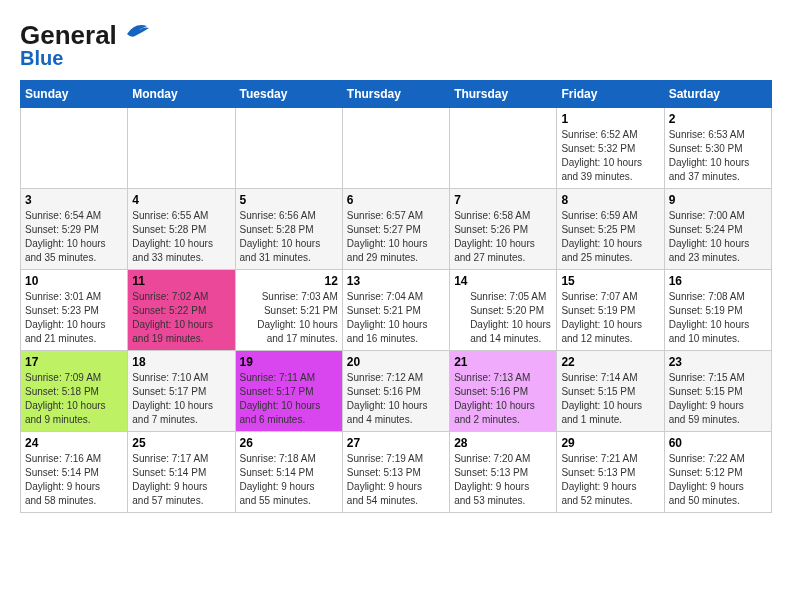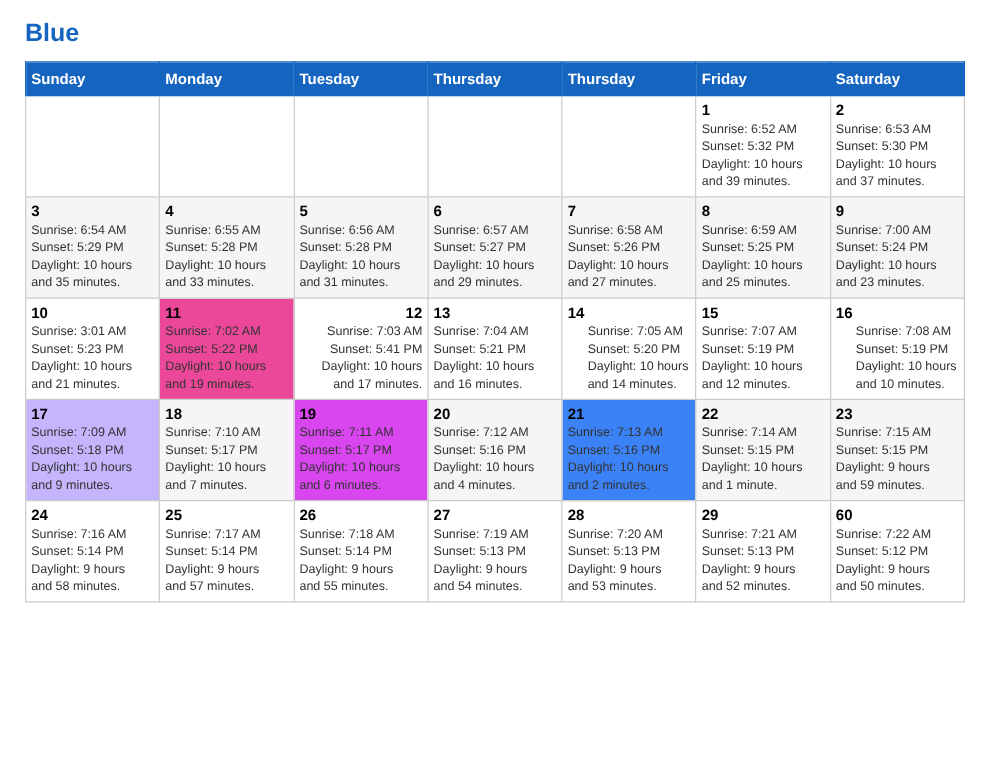--- a/index.html
+++ b/index.html
@@ -73,20 +73,26 @@
       display: flex;
       align-items: center;
     }
   </style>
 </head>
 <body>
 
 <div class="header-section">
   <div class="logo-wrapper">
     <div>
+      <div style="display:flex; align-items:center;">
+        <span style="font-size:26px; font-weight:bold; color:#1a1a1a;">General</span>
+        <svg width="32" height="22" viewBox="0 0 32 22" style="margin-left:2px; margin-top:-10px;">
+          <path d="M8 14 Q16 2 28 6 Q22 8 18 12 Q24 6 30 8 Q24 12 16 16 Q12 18 8 14Z" fill="#1565c0"></path>
+        </svg>
+      </div>
       <div style="font-size:20px; font-weight:bold; color:#1565c0; margin-top:-4px;">Blue</div>
     </div>
   </div>
   <div class="title-section">
     <div class="month-title"></div>
     <div class="subtitle"></div>
   </div>
 </div>
 
 <table class="calendar">
@@ -185,21 +191,21 @@
         <td style="background: #ec4899;">
           <div class="day-number">11</div>
           <div class="day-info" style="white-space: pre-line;">Sunrise: 7:02 AM
 Sunset: 5:22 PM
 Daylight: 10 hours
 and 19 minutes.</div>
         </td>
         <td style="background: rgb(255, 255, 255); text-align: right;">
           <div class="day-number">12</div>
           <div class="day-info" style="white-space: pre-line;">Sunrise: 7:03 AM
-Sunset: 5:41 PM
+Sunset: 5:21 PM
 Daylight: 10 hours
 and 17 minutes.</div>
         </td>
         <td style="background: rgb(255, 255, 255);">
           <div class="day-number">13</div>
           <div class="day-info" style="white-space: pre-line;">Sunrise: 7:04 AM
 Sunset: 5:21 PM
 Daylight: 10 hours
 and 16 minutes.</div>
         </td>
@@ -212,28 +218,28 @@
         </td>
         <td style="background: rgb(255, 255, 255);">
           <div class="day-number">15</div>
           <div class="day-info" style="white-space: pre-line;">Sunrise: 7:07 AM
 Sunset: 5:19 PM
 Daylight: 10 hours
 and 12 minutes.</div>
         </td>
         <td style="background: rgb(255, 255, 255);">
           <div class="day-number">16</div>
-          <div class="day-info" style="white-space: pre-line; margin-left: 16px;">Sunrise: 7:08 AM
+          <div class="day-info" style="white-space: pre-line;">Sunrise: 7:08 AM
 Sunset: 5:19 PM
 Daylight: 10 hours
 and 10 minutes.</div>
         </td>
       </tr>
       <tr>
-        <td style="background: #c4b5fd;">
+        <td style="background: #bef264;">
           <div class="day-number">17</div>
           <div class="day-info" style="white-space: pre-line;">Sunrise: 7:09 AM
 Sunset: 5:18 PM
 Daylight: 10 hours
 and 9 minutes.</div>
         </td>
         <td style="background: rgb(245, 245, 245); margin-left: 26px;">
           <div class="day-number">18</div>
           <div class="day-info" style="white-space: pre-line;">Sunrise: 7:10 AM
 Sunset: 5:17 PM
@@ -247,21 +253,21 @@
 Daylight: 10 hours
 and 6 minutes.</div>
         </td>
         <td style="background: rgb(245, 245, 245);">
           <div class="day-number">20</div>
           <div class="day-info" style="white-space: pre-line;">Sunrise: 7:12 AM
 Sunset: 5:16 PM
 Daylight: 10 hours
 and 4 minutes.</div>
         </td>
-        <td style="background: #3b82f6;">
+        <td style="background: #f0abfc;">
           <div class="day-number">21</div>
           <div class="day-info" style="white-space: pre-line;">Sunrise: 7:13 AM
 Sunset: 5:16 PM
 Daylight: 10 hours
 and 2 minutes.</div>
         </td>
         <td style="background: rgb(245, 245, 245);">
           <div class="day-number">22</div>
           <div class="day-info" style="white-space: pre-line;">Sunrise: 7:14 AM
 Sunset: 5:15 PM

